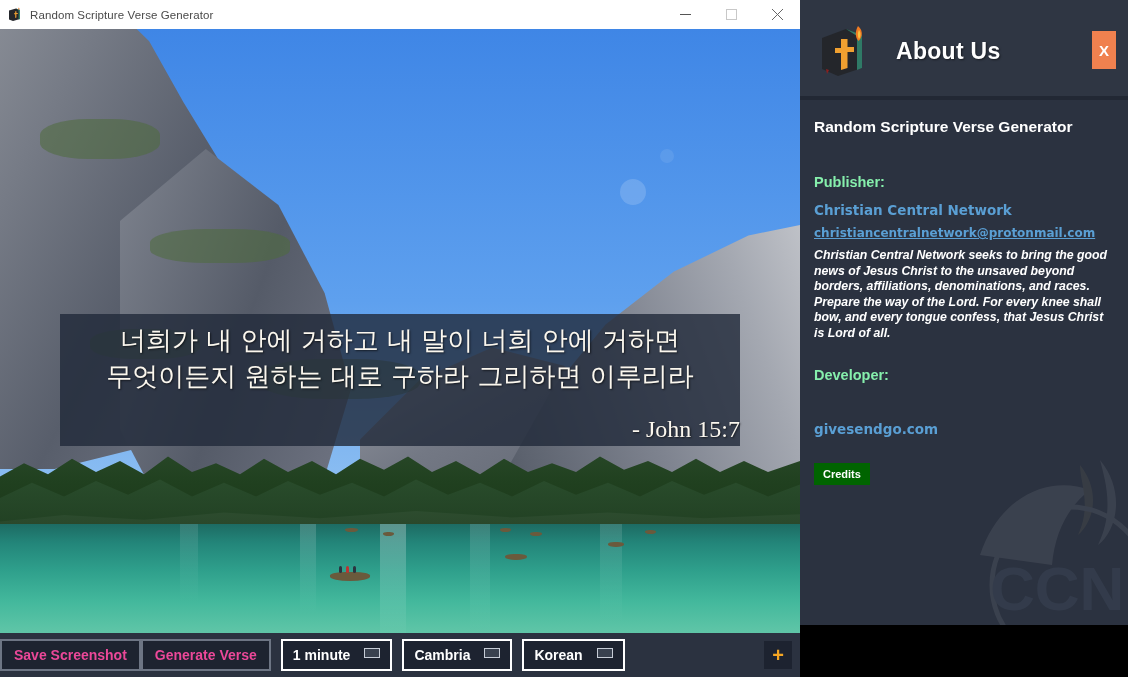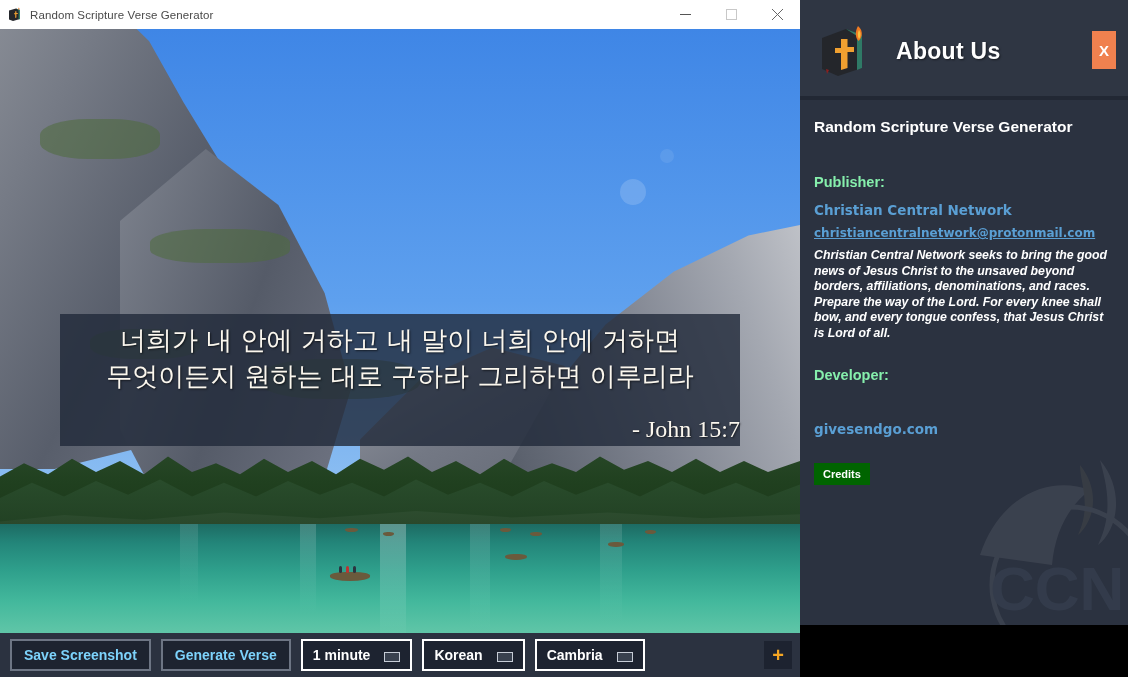--- a/index.html
+++ b/index.html
@@ -58,26 +58,26 @@
              background:rgba(32,41,58,.80);}
   #verse-text{position:absolute;left:0;top:8px;width:680px;text-align:center;color:#fbf7ee;
               font-family:"DejaVu Sans",sans-serif;font-size:26px;line-height:36px;
               text-shadow:1px 1px 2px rgba(0,0,0,.6);white-space:pre-line;}
   #verse-ref{position:absolute;left:0;top:102px;width:680px;text-align:right;color:#fbf7ee;
              font-family:"Liberation Serif",serif;font-size:24px;text-shadow:1px 1px 2px rgba(0,0,0,.6);}
 
   
   #toolbar{position:absolute;left:0;top:633px;width:800px;height:44px;background:#2b3240;
            display:flex;align-items:center;}
-  .btn{margin-left:10px;background:#1d2330;color:#7dd3fc;font-size:14px;font-weight:bold;
+  .btn{background:#1d2330;color:#ec4899;font-size:14px;font-weight:bold;
        border:2px solid #9aa2b0;padding:7px 12px;white-space:nowrap;line-height:14px;
        font-family:"Liberation Sans",sans-serif;}
   .btn.plain{border:2px solid #6d7584;}
   .sel{margin-left:10px;background:#1d2330;color:#ffffff;font-size:14px;font-weight:bold;
-       border:2px solid #ffffff;padding:7px 10px;display:flex;align-items:flex-end;gap:14px;
+       border:2px solid #ffffff;padding:7px 10px;display:flex;align-items:flex-start;gap:14px;
        white-space:nowrap;line-height:14px;font-family:"Liberation Sans",sans-serif;}
   .sel .arrow{width:14px;height:8px;border:1.5px solid #c6ccd6;background:#39414f;flex:0 0 auto;}
   #plus-btn{position:absolute;right:8px;top:8px;width:28px;height:28px;background:#1d2330;
             display:flex;align-items:center;justify-content:center;color:#f5a623;font-size:20px;
             font-weight:bold;line-height:20px;font-family:"Liberation Sans",sans-serif;}
 
   
   #about{position:absolute;left:800px;top:0;width:360px;height:625px;background:#2b3240;overflow:hidden;}
   #about-head{position:absolute;left:0;top:0;width:328px;height:96px;background:#2f3643;}
   #about-head-line{position:absolute;left:0;top:96px;width:328px;height:4px;background:#222834;}
@@ -187,25 +187,25 @@
     </div>
 
     <div id="toolbar">
       <div class="btn plain">Save Screenshot</div>
       <div class="btn plain">Generate Verse</div>
       <div class="sel">
         <span>1 minute</span>
         <span class="arrow"></span>
       </div>
       <div class="sel">
+        <span>Cambria</span>
+        <span class="arrow"></span>
+      </div>
+      <div class="sel">
         <span>Korean</span>
-        <span class="arrow"></span>
-      </div>
-      <div class="sel">
-        <span>Cambria</span>
         <span class="arrow"></span>
       </div>
       <div id="plus-btn">+</div>
     </div>
   </div>
 
   <div id="about">
 
     <svg id="watermark" viewBox="0 0 210 200">
       <path d="M20 120 C40 60 90 40 130 55 C110 70 95 95 92 130 Z" fill="#ffffff"></path>

